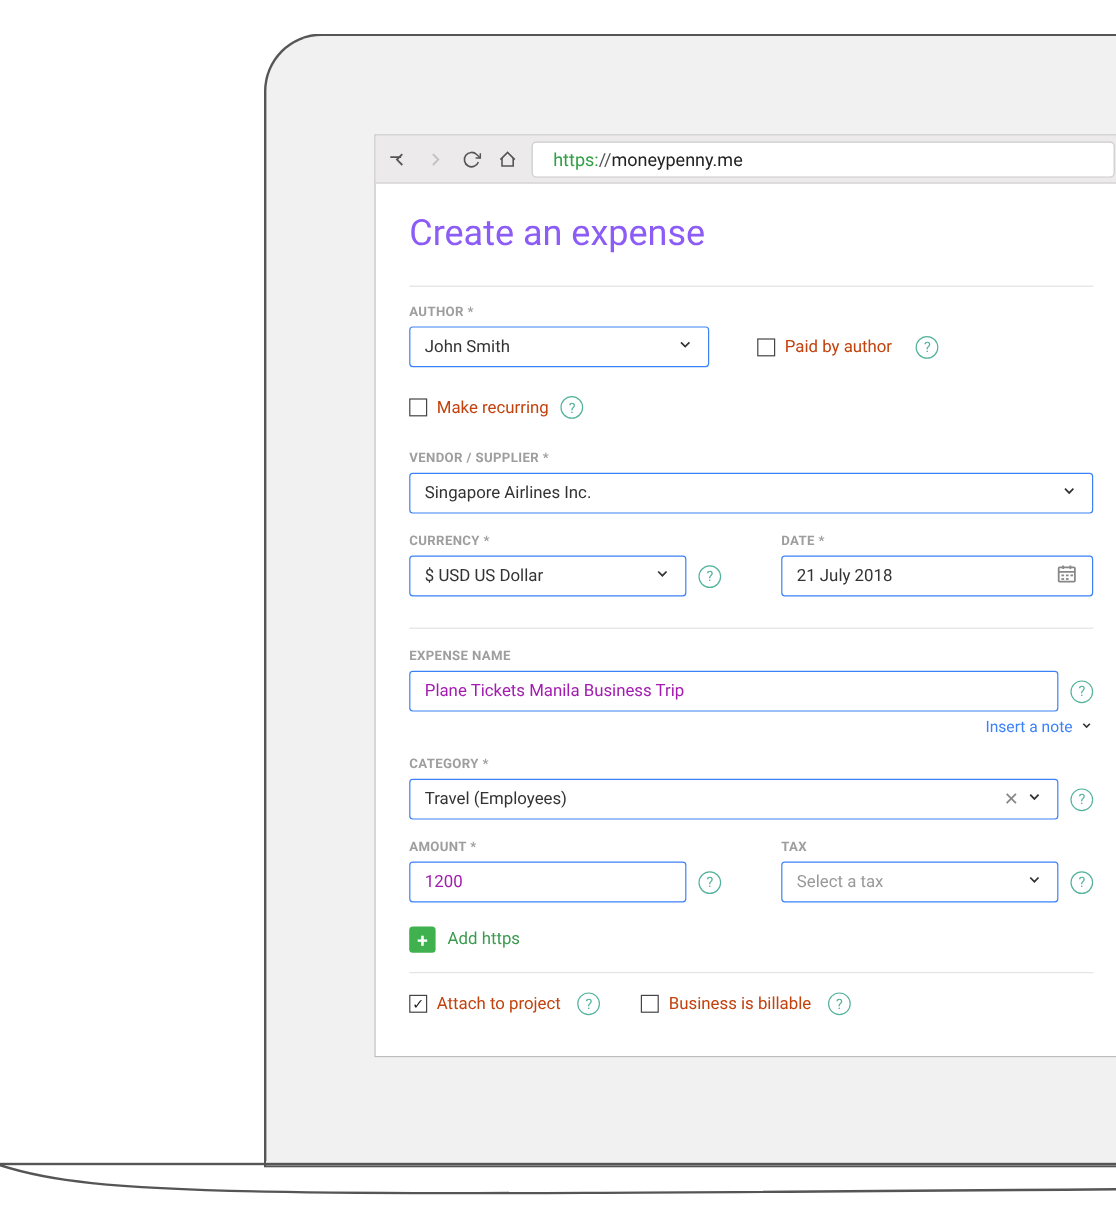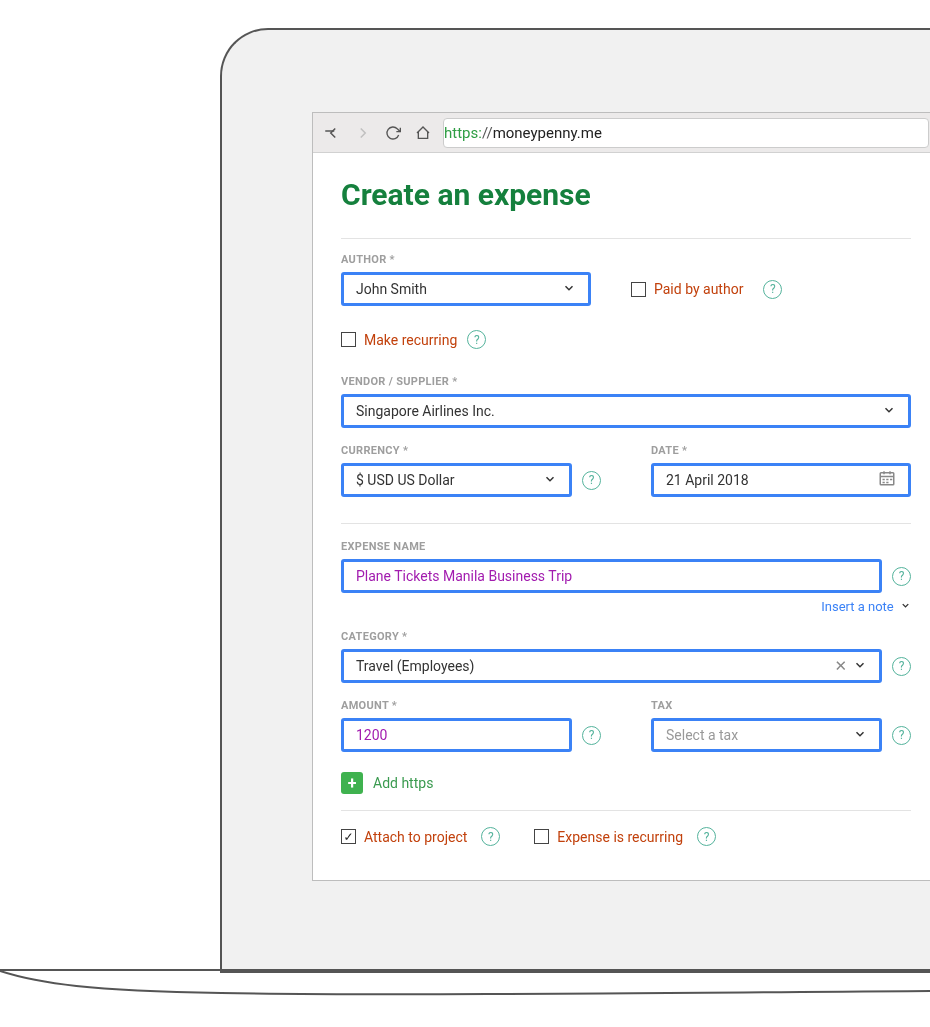--- a/index.html
+++ b/index.html
@@ -47,54 +47,54 @@
     justify-content: center;
     color: #555;
   }
   .nav-icon.disabled { color: #c0c0c0; }
   .url-bar {
     flex: 1;
     height: 30px;
     background: #fff;
     border: 1px solid #ccc;
     border-radius: 4px;
-    padding: 0 0;
+    padding: 0 17px;
     font-size: 15px;
     display: flex;
     align-items: center;
     color: #222;
   }
   .url-bar .protocol { color: #2f9e44; }
   .url-bar .sep { color: #555; }
   .content {
     padding: 24px 28px 10px 28px;
     overflow: hidden;
   }
   .page-title {
     font-size: 30px;
-    color: #15803d;
-    font-weight: 700;
+    color: #8b5cf6;
+    font-weight: 400;
     margin-bottom: 26px;
   }
   .divider { border-top: 1px solid #e3e3e3; }
   .field-label {
     font-size: 11px;
     font-weight: 700;
     color: #9e9e9e;
     letter-spacing: 0.3px;
     text-transform: uppercase;
     margin-bottom: 6px;
     margin-top: 16px;
   }
   .field-label.first { margin-top: 14px; }
   .row { display: flex; align-items: center; gap: 20px; }
   .gap-help { gap: 10px; }
   .input, .select {
     height: 34px;
-    border: 3px solid #3b82f6;
+    border: 1px solid #3b82f6;
     border-radius: 3px;
     padding: 0 12px;
     font-size: 14px;
     color: #333;
     display: flex;
     align-items: center;
     justify-content: space-between;
     background: #fff;
   }
   .select .chev { color: #333; }
@@ -261,21 +261,21 @@
                     <path d="M6 9l6 6 6-6"></path>
                   </svg>
               </span>
             </div>
             <span class="help-icon">?</span>
           </div>
         </div>
         <div class="col">
           <div class="field-label">DATE *</div>
           <div class="select" style="width:100%">
-            <span>21 April 2018</span>
+            <span>21 July 2018</span>
             <span class="cal-icon">
               <svg width="18" height="18" viewBox="0 0 24 24" fill="currentColor">
                   <rect x="3" y="5" width="18" height="16" rx="1" fill="none" stroke="currentColor" stroke-width="2"></rect>
                   <line x1="3" y1="10" x2="21" y2="10" stroke="currentColor" stroke-width="2"></line>
                   <line x1="8" y1="3" x2="8" y2="7" stroke="currentColor" stroke-width="2"></line>
                   <line x1="16" y1="3" x2="16" y2="7" stroke="currentColor" stroke-width="2"></line>
                   <rect x="6" y="13" width="3" height="2"></rect>
                   <rect x="11" y="13" width="3" height="2"></rect>
                   <rect x="6" y="17" width="3" height="2"></rect>
                   <rect x="11" y="17" width="3" height="2"></rect>
@@ -355,21 +355,21 @@
 
       <div class="row" style="margin-top:16px;gap:14px">
         <div class="check-wrap">
           <span class="checkbox checked"></span>
           <span>Attach to project</span>
         </div>
         <span class="help-icon">?</span>
 
         <div class="check-wrap" style="margin-left:20px">
           <span class="checkbox"></span>
-          <span>Expense is recurring</span>
+          <span>Business is billable</span>
         </div>
         <span class="help-icon">?</span>
       </div>
 
     </div>
   </div>
 </div>
 
 <div class="laptop-base-line"></div>
 <svg class="laptop-base-curve" viewBox="0 0 930 30" fill="none" stroke="#555" stroke-width="2">

